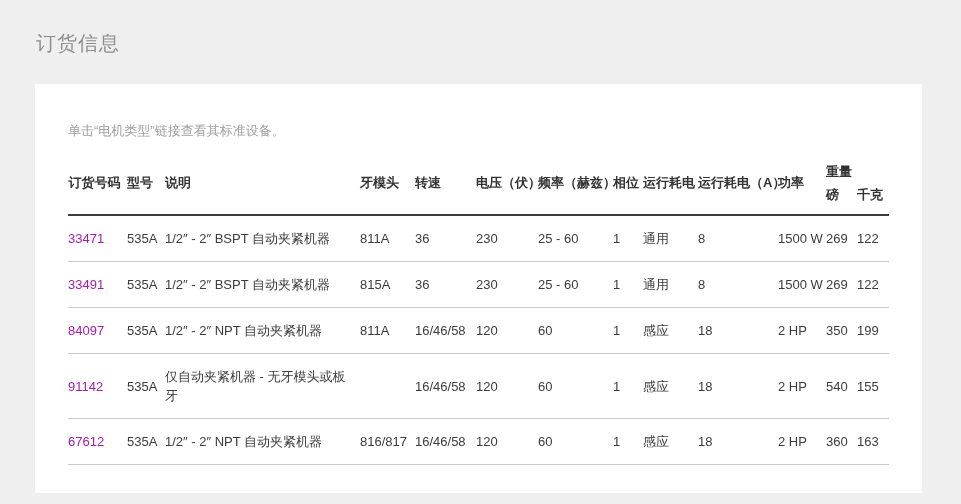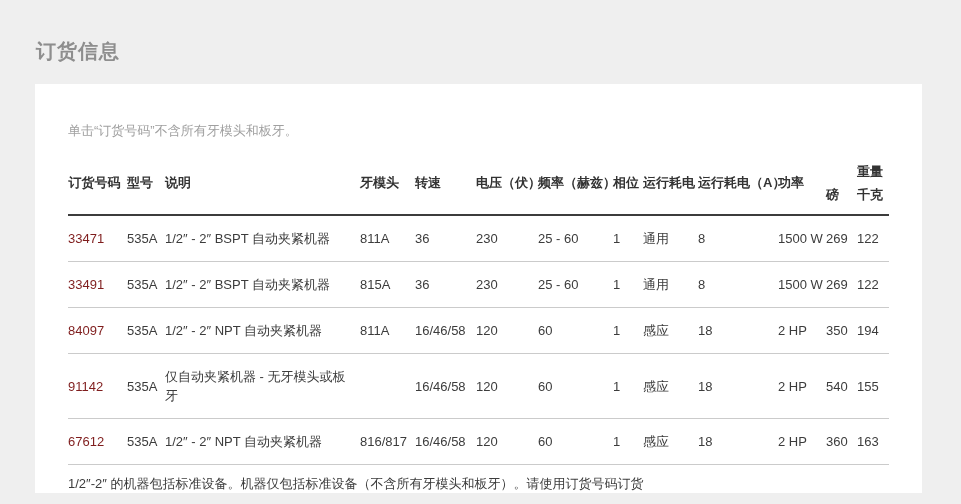--- a/index.html
+++ b/index.html
@@ -7,24 +7,23 @@
     width: 961px; height: 504px;
     background: #efefef;
     font-family: "Liberation Sans", "DejaVu Sans", sans-serif;
     position: relative;
     overflow: hidden;
   }
   .page-title {
     position: absolute;
     left: 36px; top: 30px;
     font-size: 20px;
-    font-weight: bold;
+    font-weight: normal;
     color: #8e8e8e;
     letter-spacing: 1px;
-    margin-top: 8px;
   }
   .card {
     position: absolute;
     left: 35px; top: 84px;
     width: 887px; height: 409px;
     background: #ffffff;
     padding: 0 33px;
   }
   .intro {
     padding-top: 38px;
@@ -46,52 +45,52 @@
     font-size: 13px;
     font-weight: bold;
     color: #333333;
     vertical-align: middle;
     white-space: nowrap;
     padding: 4px 6px 8px 0;
     line-height: 16px;
     height: 30px;
   }
   thead th.th-order { white-space: normal; text-align: center; }
-  thead th.th-weight { vertical-align: middle; padding-bottom: 0; text-align: right; }
+  thead th.th-weight { vertical-align: middle; padding-bottom: 0; }
   thead tr.sub th { padding-top: 0; padding-bottom: 10px; vertical-align: middle; }
   tbody tr { border-bottom: 1px solid #cbcbcb; }
   tbody td {
     font-size: 13px;
     color: #3c3c3c;
     vertical-align: middle;
     padding: 13px 6px 13px 0;
     line-height: 19px;
     white-space: nowrap;
   }
   tbody td.td-desc { white-space: normal; margin-left: 24px; }
   a.order-link {
-    color: #7f1d1d;
+    color: #a21caf;
     text-decoration: none;
     cursor: pointer;
   }
   .footnote {
     padding-top: 10px;
     font-size: 13px;
     line-height: 18px;
     color: #3c3c3c;
   }
 </style>
 </head>
 <body>
 
 <h1 class="page-title">订货信息</h1>
 
 <div class="card">
 
-  <p class="intro">单击“订货号码”不含所有牙模头和板牙。</p>
+  <p class="intro">单击“电机类型”链接查看其标准设备。</p>
 
   <table class="order-table">
     <colgroup>
       <col style="width:59px">
         <col style="width:38px">
         <col style="width:195px">
       <col style="width:55px">
         <col style="width:61px">
         <col style="width:62px">
       <col style="width:75px">
@@ -159,21 +158,21 @@
         <td class="td-desc">1/2″ - 2″ NPT 自动夹紧机器</td>
         <td>811A</td>
         <td>16/46/58</td>
         <td>120</td>
         <td>60</td>
         <td>1</td>
         <td>感应</td>
         <td>18</td>
         <td>2 HP</td>
         <td>350</td>
-        <td>194</td>
+        <td>199</td>
       </tr>
       <tr>
         <td><a class="order-link">91142</a></td>
         <td>535A</td>
         <td class="td-desc">仅自动夹紧机器 - 无牙模头或板牙</td>
         <td></td>
         <td>16/46/58</td>
         <td>120</td>
         <td>60</td>
         <td>1</td>
@@ -194,15 +193,14 @@
         <td>1</td>
         <td>感应</td>
         <td>18</td>
         <td>2 HP</td>
         <td>360</td>
         <td>163</td>
       </tr>
     </tbody>
   </table>
 
-  <p class="footnote">1/2″-2″ 的机器包括标准设备。机器仅包括标准设备（不含所有牙模头和板牙）。请使用订货号码订货</p>
 
 </div>
 
 </body></html>

